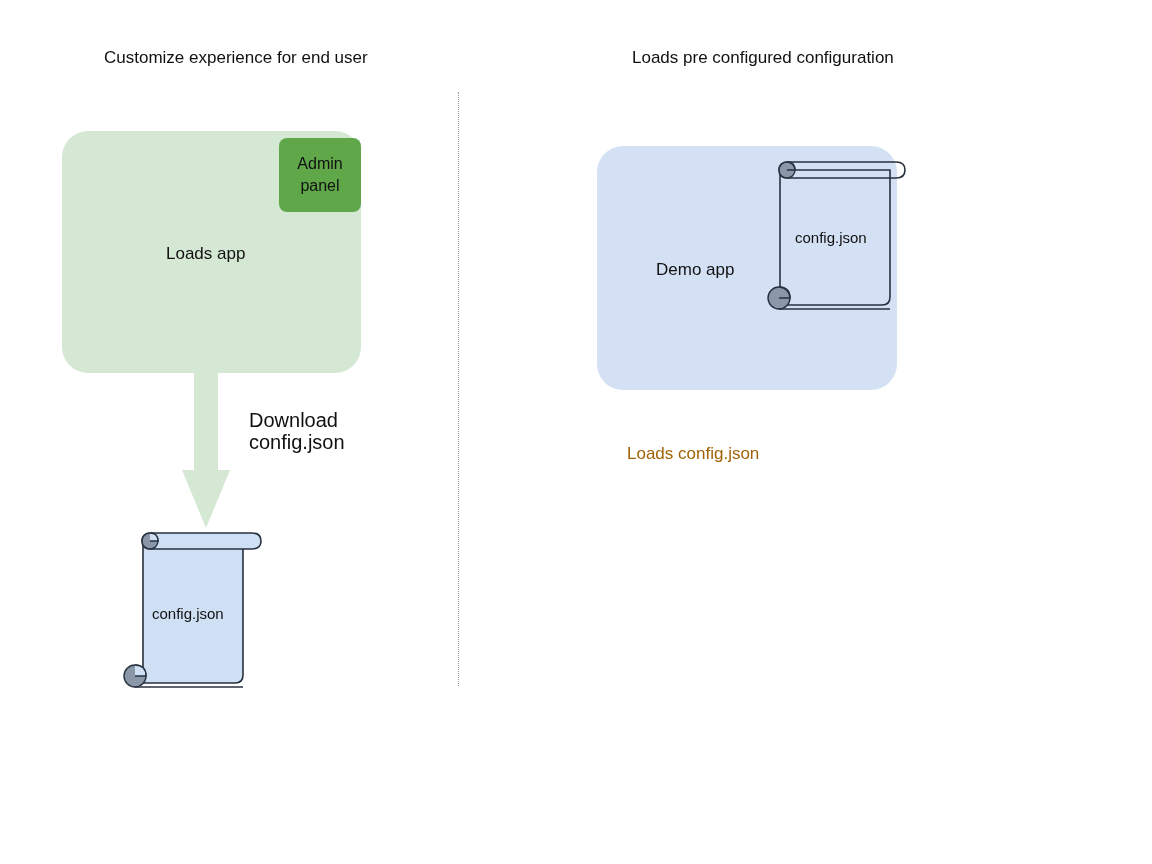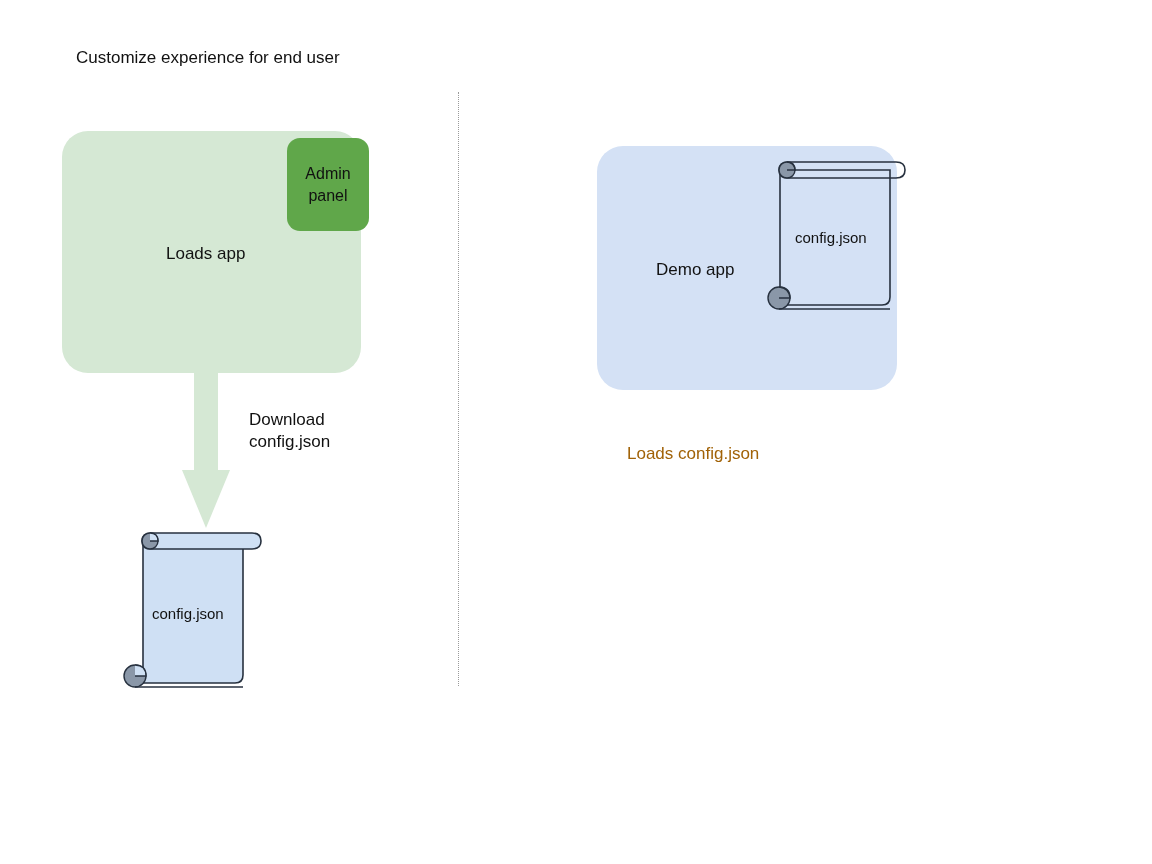--- a/index.html
+++ b/index.html
@@ -22,20 +22,21 @@
     height: 864px;
   }
   .abs { position: absolute; }
 
   
   .col-title {
     font-size: 17px;
     line-height: 20px;
     color: #111111;
     white-space: nowrap;
+    margin-left: 28px;
   }
   #title-left  { left: 76px;  top: 48px; }
   #title-right { left: 604px; top: 48px; }
 
   
   .app-box {
     border-radius: 26px;
     box-sizing: border-box;
   }
   #admin-app-box {
@@ -54,44 +55,43 @@
     line-height: 20px;
     color: #121212;
     white-space: nowrap;
   }
   #admin-app-label { left: 166px; top: 244px; }
   #demo-app-label  { left: 656px; top: 260px; }
 
   
   #admin-panel-tile {
     left: 279px; top: 138px;
-    width: 82px; height: 93px;
+    width: 82px; height: 74px;
     background: #60a74a;
-    border-radius: 13px;
+    border-radius: 8px;
     display: flex;
     align-items: center;
     justify-content: center;
-    margin-left: 8px;
   }
   #admin-panel-label {
     font-size: 16px;
     line-height: 22px;
     color: #111111;
     text-align: center;
   }
 
   
   #download-arrow {
     left: 176px; top: 370px;
     width: 60px; height: 162px;
   }
 
   .arrow-label {
     position: absolute;
-    font-size: 17px;
+    font-size: 20px;
     line-height: 22px;
     color: #111111;
     white-space: pre-line;
   }
   #download-label { left: 249px; top: 409px; }
 
   
   #scroll-left {
     left: 118px; top: 525px;
     width: 155px; height: 172px;
@@ -126,20 +126,21 @@
     border-left: 1px dotted #9a9a9a;
   }
 </style>
 </head>
 <body>
 
 <div class="canvas">
 
   <div class="abs col-title" id="title-left">Customize experience for end user</div>
 
+  <div class="abs col-title" id="title-right">Loads pre configured configuration</div>
 
   <div class="abs app-box" id="admin-app-box"></div>
 
   <div class="app-label" id="admin-app-label">Loads app</div>
 
   <div class="abs" id="admin-panel-tile">
     <span id="admin-panel-label">Admin panel</span>
   </div>
 
   <svg class="abs" id="download-arrow" viewBox="0 0 60 162">

